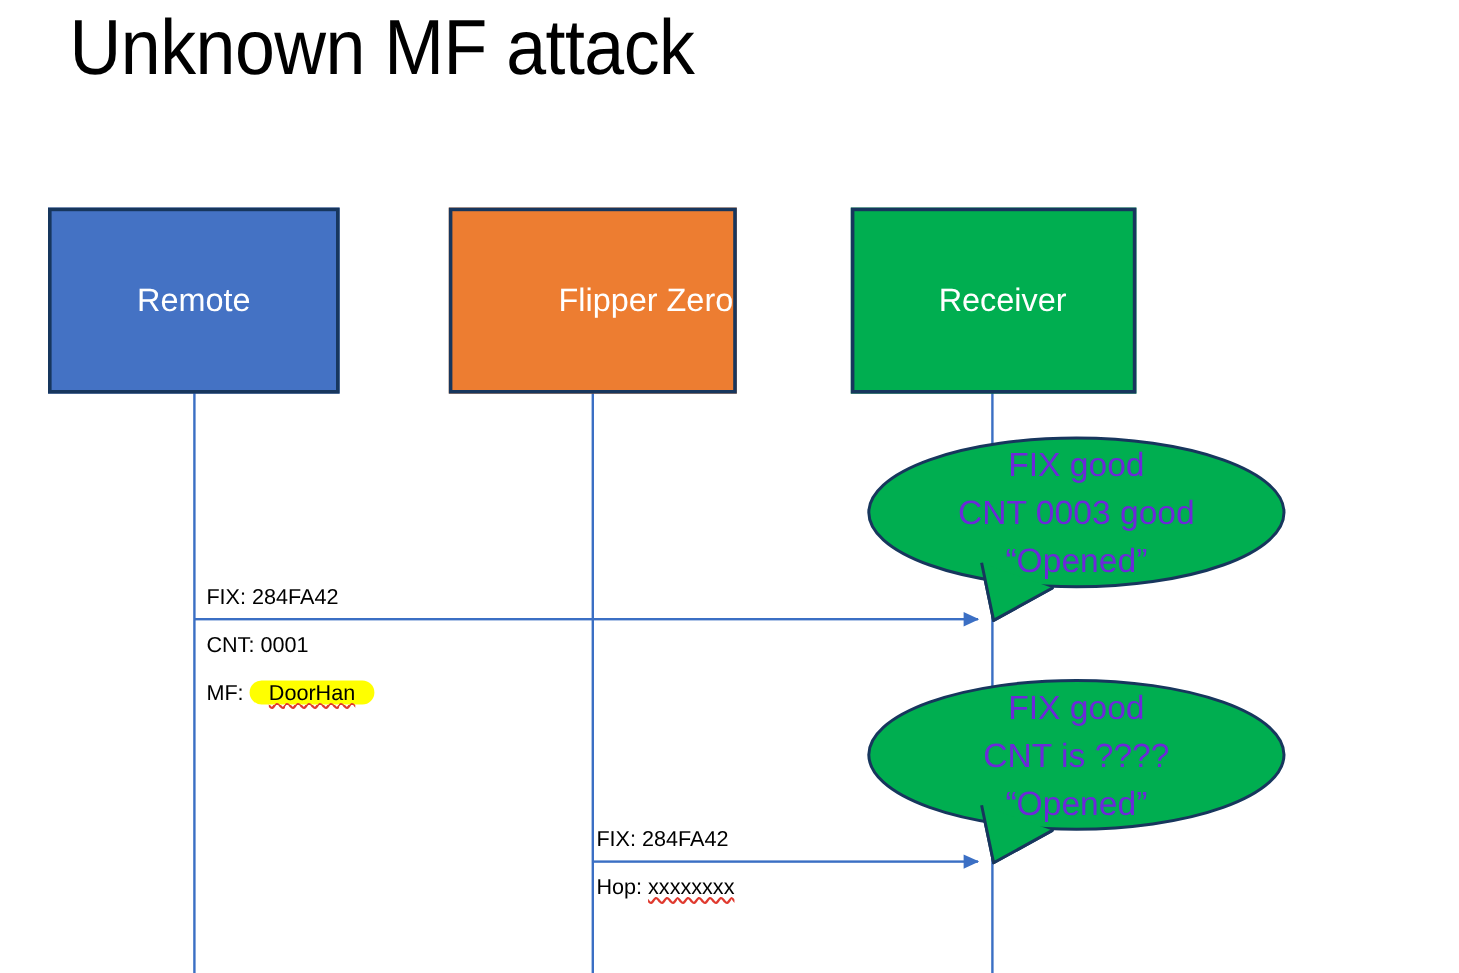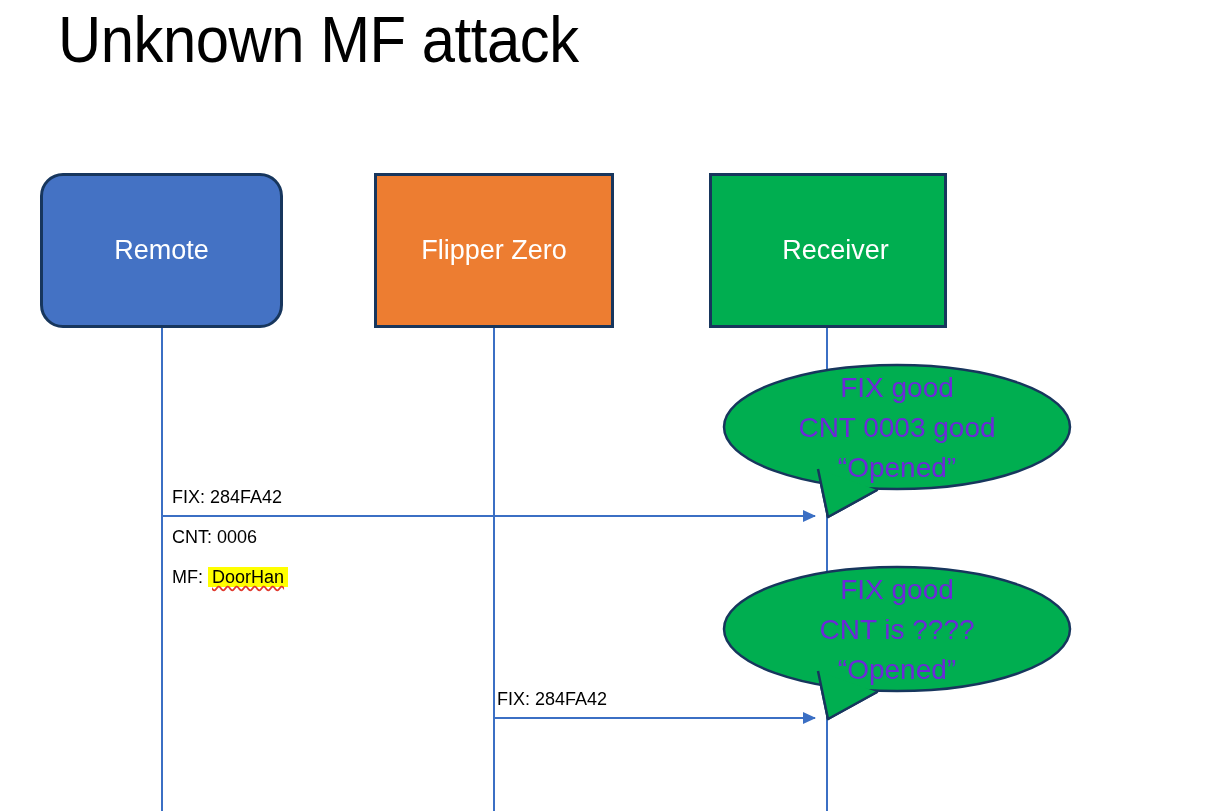--- a/index.html
+++ b/index.html
@@ -77,21 +77,22 @@
   
   .msg-label {
     position: absolute;
     font-size: 18px;
     line-height: 40px;
     color: #000000;
     white-space: nowrap;
   }
   .hl {
     background: #FFFF00;
-    padding: 0 4px;
+    padding: 0 16px;
+    border-radius: 11px;
   }
   .sq {
     text-decoration: underline wavy #E03A2F;
     text-decoration-skip-ink: none;
     text-underline-offset: 2px;
   }
 
   
   .bubble {
     position: absolute;
@@ -119,51 +120,54 @@
 <body>
 
 <div id="slide">
 
   <div id="slide-title">Unknown MF attack</div>
 
   <div class="lifeline" style="left:161px; top:327px; height:484px;"></div>
   <div class="lifeline" style="left:493px; top:327px; height:484px;"></div>
   <div class="lifeline" style="left:826px; top:327px; height:484px;"></div>
 
-  <div class="actor-box" style="left:40px; top:173px; width:243px; height:155px; background:#4472C4;border-radius:23px;">
+  <div class="actor-box" style="left:40px; top:173px; width:243px; height:155px; background:#4472C4;">
     <span class="actor-label">Remote</span>
   </div>
 
-  <div class="actor-box" style="left:374px; top:173px; width:240px; height:155px; background:#ED7D31;">
+  <div class="actor-box" style="left:374px; top:173px; width:240px; height:155px; background:#ED7D31;justify-content:flex-end;">
     <span class="actor-label">Flipper Zero</span>
   </div>
 
   <div class="actor-box" style="left:709px; top:173px; width:238px; height:155px; background:#00AE50;padding-left:15px;">
     <span class="actor-label">Receiver</span>
   </div>
 
   <div class="msg-arrow" style="left:162px; top:515px; width:653px;"></div>
 
   <div class="msg-label" style="left:172px; top:477px;">
     <div>
       <span>FIX: </span><span>284FA42</span>
     </div>
     <div>
-      <span>CNT: </span><span>0006</span>
+      <span>CNT: </span><span>0001</span>
     </div>
     <div>
       <span>MF: </span><span class="hl sq">DoorHan</span>
     </div>
   </div>
 
   <div class="msg-arrow" style="left:494px; top:717px; width:321px;"></div>
 
   <div class="msg-label" style="left:497px; top:679px;">
     <div>
       <span>FIX: </span><span>284FA42</span>
+    </div>
+    <div>
+      <span>Hop: </span><span class="sq">xxxxxxxx</span>
     </div>
   </div>
 
   <div class="bubble" style="left:722px; top:364px; width:350px; height:155px;">
     <svg width="350" height="155" viewBox="0 0 350 155">
       <path d="M 96 105 L 106 153 L 155 126 Z" fill="#00AE50" stroke="#17365D" stroke-width="2.5" stroke-linejoin="round"></path>
       <ellipse cx="175" cy="63" rx="173" ry="62" fill="#00AE50" stroke="#17365D" stroke-width="2.5"></ellipse>
       <path d="M 96 105 L 106 153 L 155 126" fill="#00AE50" stroke="#17365D" stroke-width="2.5" stroke-linejoin="round"></path>
     </svg>
     <div class="bubble-text" style="top:4px;">

